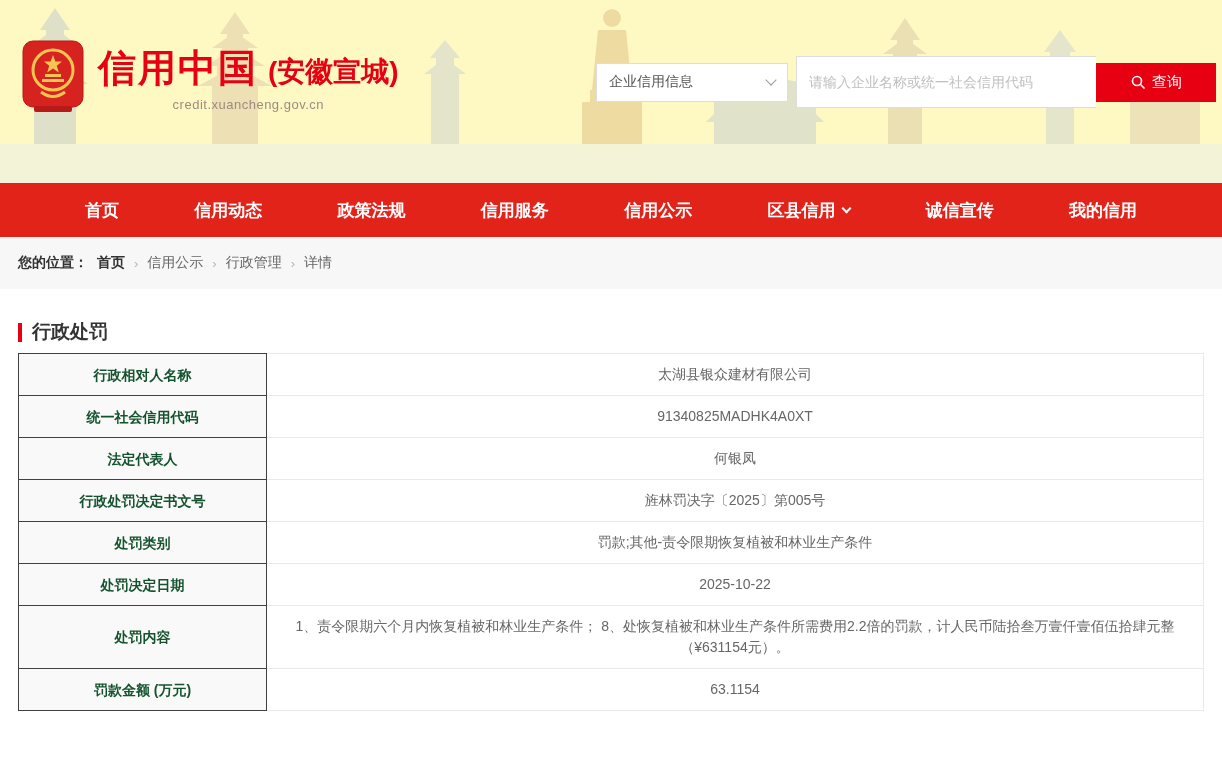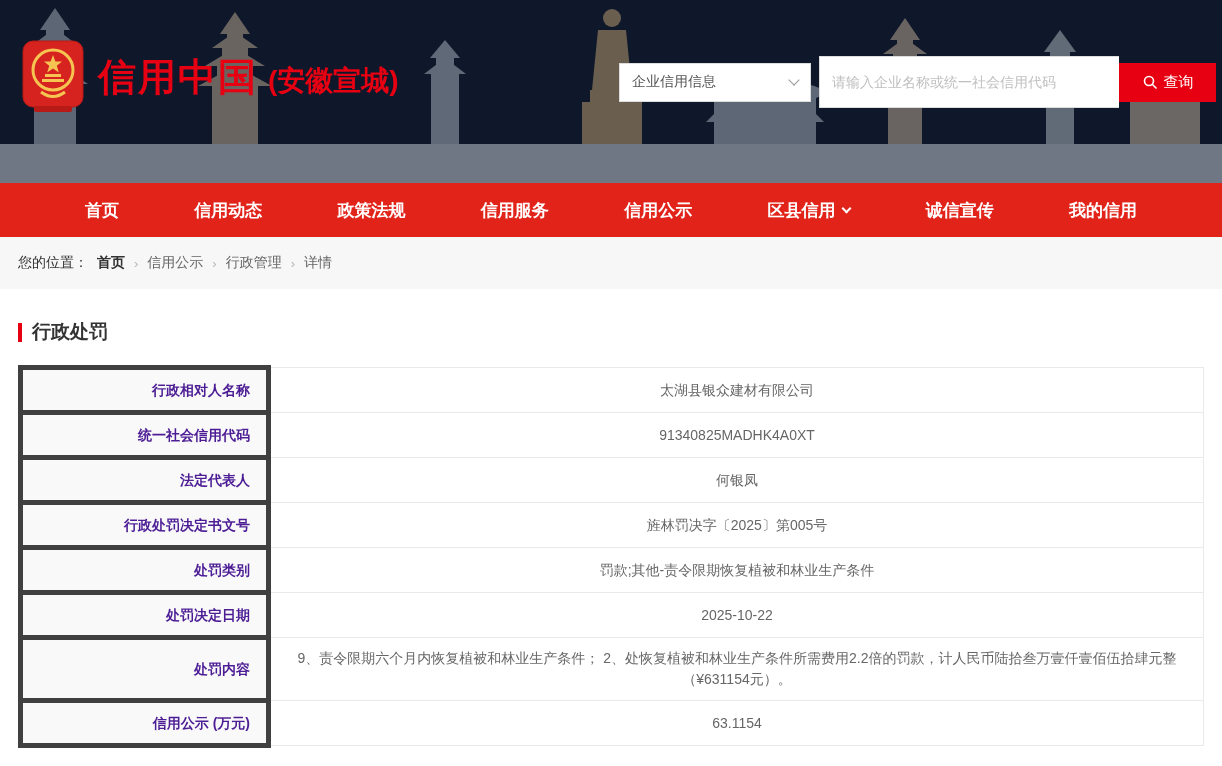--- a/index.html
+++ b/index.html
@@ -1,56 +1,56 @@
 <!DOCTYPE html>
 <html><head>
 <meta charset="utf-8">
 <style>
   *{box-sizing:border-box;margin:0;padding:0}
   html,body{width:1222px;height:766px}
   body{font-family:"Liberation Sans","DejaVu Sans",sans-serif;background:#fff;overflow:hidden;color:#333}
 
   
-  .site-header{position:relative;height:183px;background:#0f172a;overflow:hidden}
+  .site-header{position:relative;height:183px;background:#fef9c3;overflow:hidden}
   .header-art{position:absolute;left:0;top:0;width:100%;height:100%}
   .logo-block{position:absolute;left:22px;top:40px;display:flex;align-items:center;gap:14px;z-index:2;cursor:pointer}
   .emblem{width:62px;height:74px;flex:0 0 auto}
   .logo-line{display:flex;align-items:baseline;gap:10px}
   .site-name{font-size:38px;font-weight:bold;color:#e60012;letter-spacing:2px}
   .region{font-size:28px;font-weight:bold;color:#e60012}
   .site-domain{font-size:13px;color:#a08a80;margin-top:3px;letter-spacing:.5px;text-align:center}
 
   .search-area{position:absolute;right:6px;top:56px;display:flex;align-items:center;z-index:2}
   .select{width:192px;height:39px;background:#fff;border:1px solid #ddd;display:flex;align-items:center;justify-content:space-between;padding:0 12px;font-size:14px;color:#555;margin-right:8px;cursor:pointer}
   .chevron{width:8px;height:8px;border-right:1px solid #999;border-bottom:1px solid #999;transform:rotate(45deg);margin-top:-4px}
   .search-input{width:300px;height:52px;border:1px solid #ddd;border-right:none;padding:0 12px;font-size:14px;color:#333;outline:none}
   .search-input::placeholder{color:#bfbfbf}
-  .search-btn{width:97px;height:39px;background:#e60012;color:#fff;border:none;font-size:15px;display:flex;align-items:center;justify-content:center;gap:6px;cursor:pointer}
+  .search-btn{width:120px;height:39px;background:#e60012;color:#fff;border:none;font-size:15px;display:flex;align-items:center;justify-content:center;gap:6px;cursor:pointer}
 
   
   .main-nav{height:54px;background:#e2231a;display:flex;align-items:center;justify-content:space-between;padding:0 85px}
   .nav-item{color:#fff;font-size:17px;font-weight:bold;text-decoration:none;display:flex;align-items:center;gap:8px;cursor:pointer;white-space:nowrap}
   .nav-caret{width:7px;height:7px;border-right:2px solid #fff;border-bottom:2px solid #fff;transform:rotate(45deg);margin-top:-4px}
 
   
   .breadcrumb-bar{height:52px;background:#f7f7f7;display:flex;align-items:center;padding:0 18px;font-size:14px;gap:9px}
-  .bc-prefix{font-weight:normal;color:#333}
+  .bc-prefix{font-weight:bold;color:#333}
   .bc-home{font-weight:bold;color:#333;text-decoration:none;cursor:pointer}
   .bc-link{color:#666;text-decoration:none;cursor:pointer}
   .bc-sep{color:#b5b5b5;font-size:13px}
   .bc-current{color:#666}
 
   
   .content{padding:30px 18px 0}
-  .section-title{display:flex;align-items:center;gap:10px;margin-bottom:20px}
+  .section-title{display:flex;align-items:center;gap:10px;margin-bottom:8px}
   .red-bar{width:4px;height:19px;background:#e60012}
   .section-title-text{font-size:19px;font-weight:bold;color:#333}
 
   .detail-table{width:100%;border-collapse:collapse;font-size:14px;table-layout:fixed}
-  .detail-table th{width:248px;background:#f9f9f9;border:5px solid #404040;text-align:right;padding:10px 16px;color:#4c1d95;font-weight:bold;vertical-align:middle;line-height:20px}
+  .detail-table th{width:248px;background:#f9f9f9;border:1px solid #404040;padding:10px 16px;color:#14532d;font-weight:bold;vertical-align:middle;line-height:20px}
   .detail-table td{border:1px solid #e9e9e9;padding:10px 16px;color:#666;line-height:21px;text-align:center;word-break:break-all}
 </style>
 </head>
 <body>
 
 <div class="page">
 
   <header class="site-header">
     <svg class="header-art" viewBox="0 0 1222 183" preserveAspectRatio="none">
       <g opacity="0.45">
@@ -121,20 +121,21 @@
         <rect x="23" y="34" width="16" height="3" fill="#f5c451"></rect>
         <rect x="20" y="39" width="22" height="3" fill="#f5c451"></rect>
         <path d="M19 52 q12 9 24 0" stroke="#f5c451" stroke-width="3" fill="none"></path>
         <rect x="12" y="66" width="38" height="6" rx="2" fill="#b81a17"></rect>
       </svg>
       <div class="logo-text">
         <div class="logo-line">
           <span class="site-name">信用中国</span>
           <span class="region">(安徽宣城)</span>
         </div>
+        <div class="site-domain">credit.xuancheng.gov.cn</div>
       </div>
     </div>
 
     <div class="search-area">
       <div class="select">
         <span>企业信用信息</span>
         <span class="chevron"></span>
       </div>
       <input class="search-input" type="text" placeholder="请输入企业名称或统一社会信用代码" style="">
       <button class="search-btn">
@@ -213,23 +214,23 @@
         <tr>
           <th>处罚类别</th>
           <td>罚款;其他-责令限期恢复植被和林业生产条件</td>
         </tr>
         <tr>
           <th>处罚决定日期</th>
           <td>2025-10-22</td>
         </tr>
         <tr>
           <th>处罚内容</th>
-          <td>9、责令限期六个月内恢复植被和林业生产条件；  2、处恢复植被和林业生产条件所需费用2.2倍的罚款，计人民币陆拾叁万壹仟壹佰伍拾肆元整（¥631154元）。</td>
-        </tr>
-        <tr>
-          <th>信用公示 (万元)</th>
+          <td>1、责令限期六个月内恢复植被和林业生产条件；  8、处恢复植被和林业生产条件所需费用2.2倍的罚款，计人民币陆拾叁万壹仟壹佰伍拾肆元整（¥631154元）。</td>
+        </tr>
+        <tr>
+          <th>罚款金额 (万元)</th>
           <td>63.1154</td>
         </tr>
       </tbody>
     </table>
   </main>
 
 </div>
 
 </body></html>

